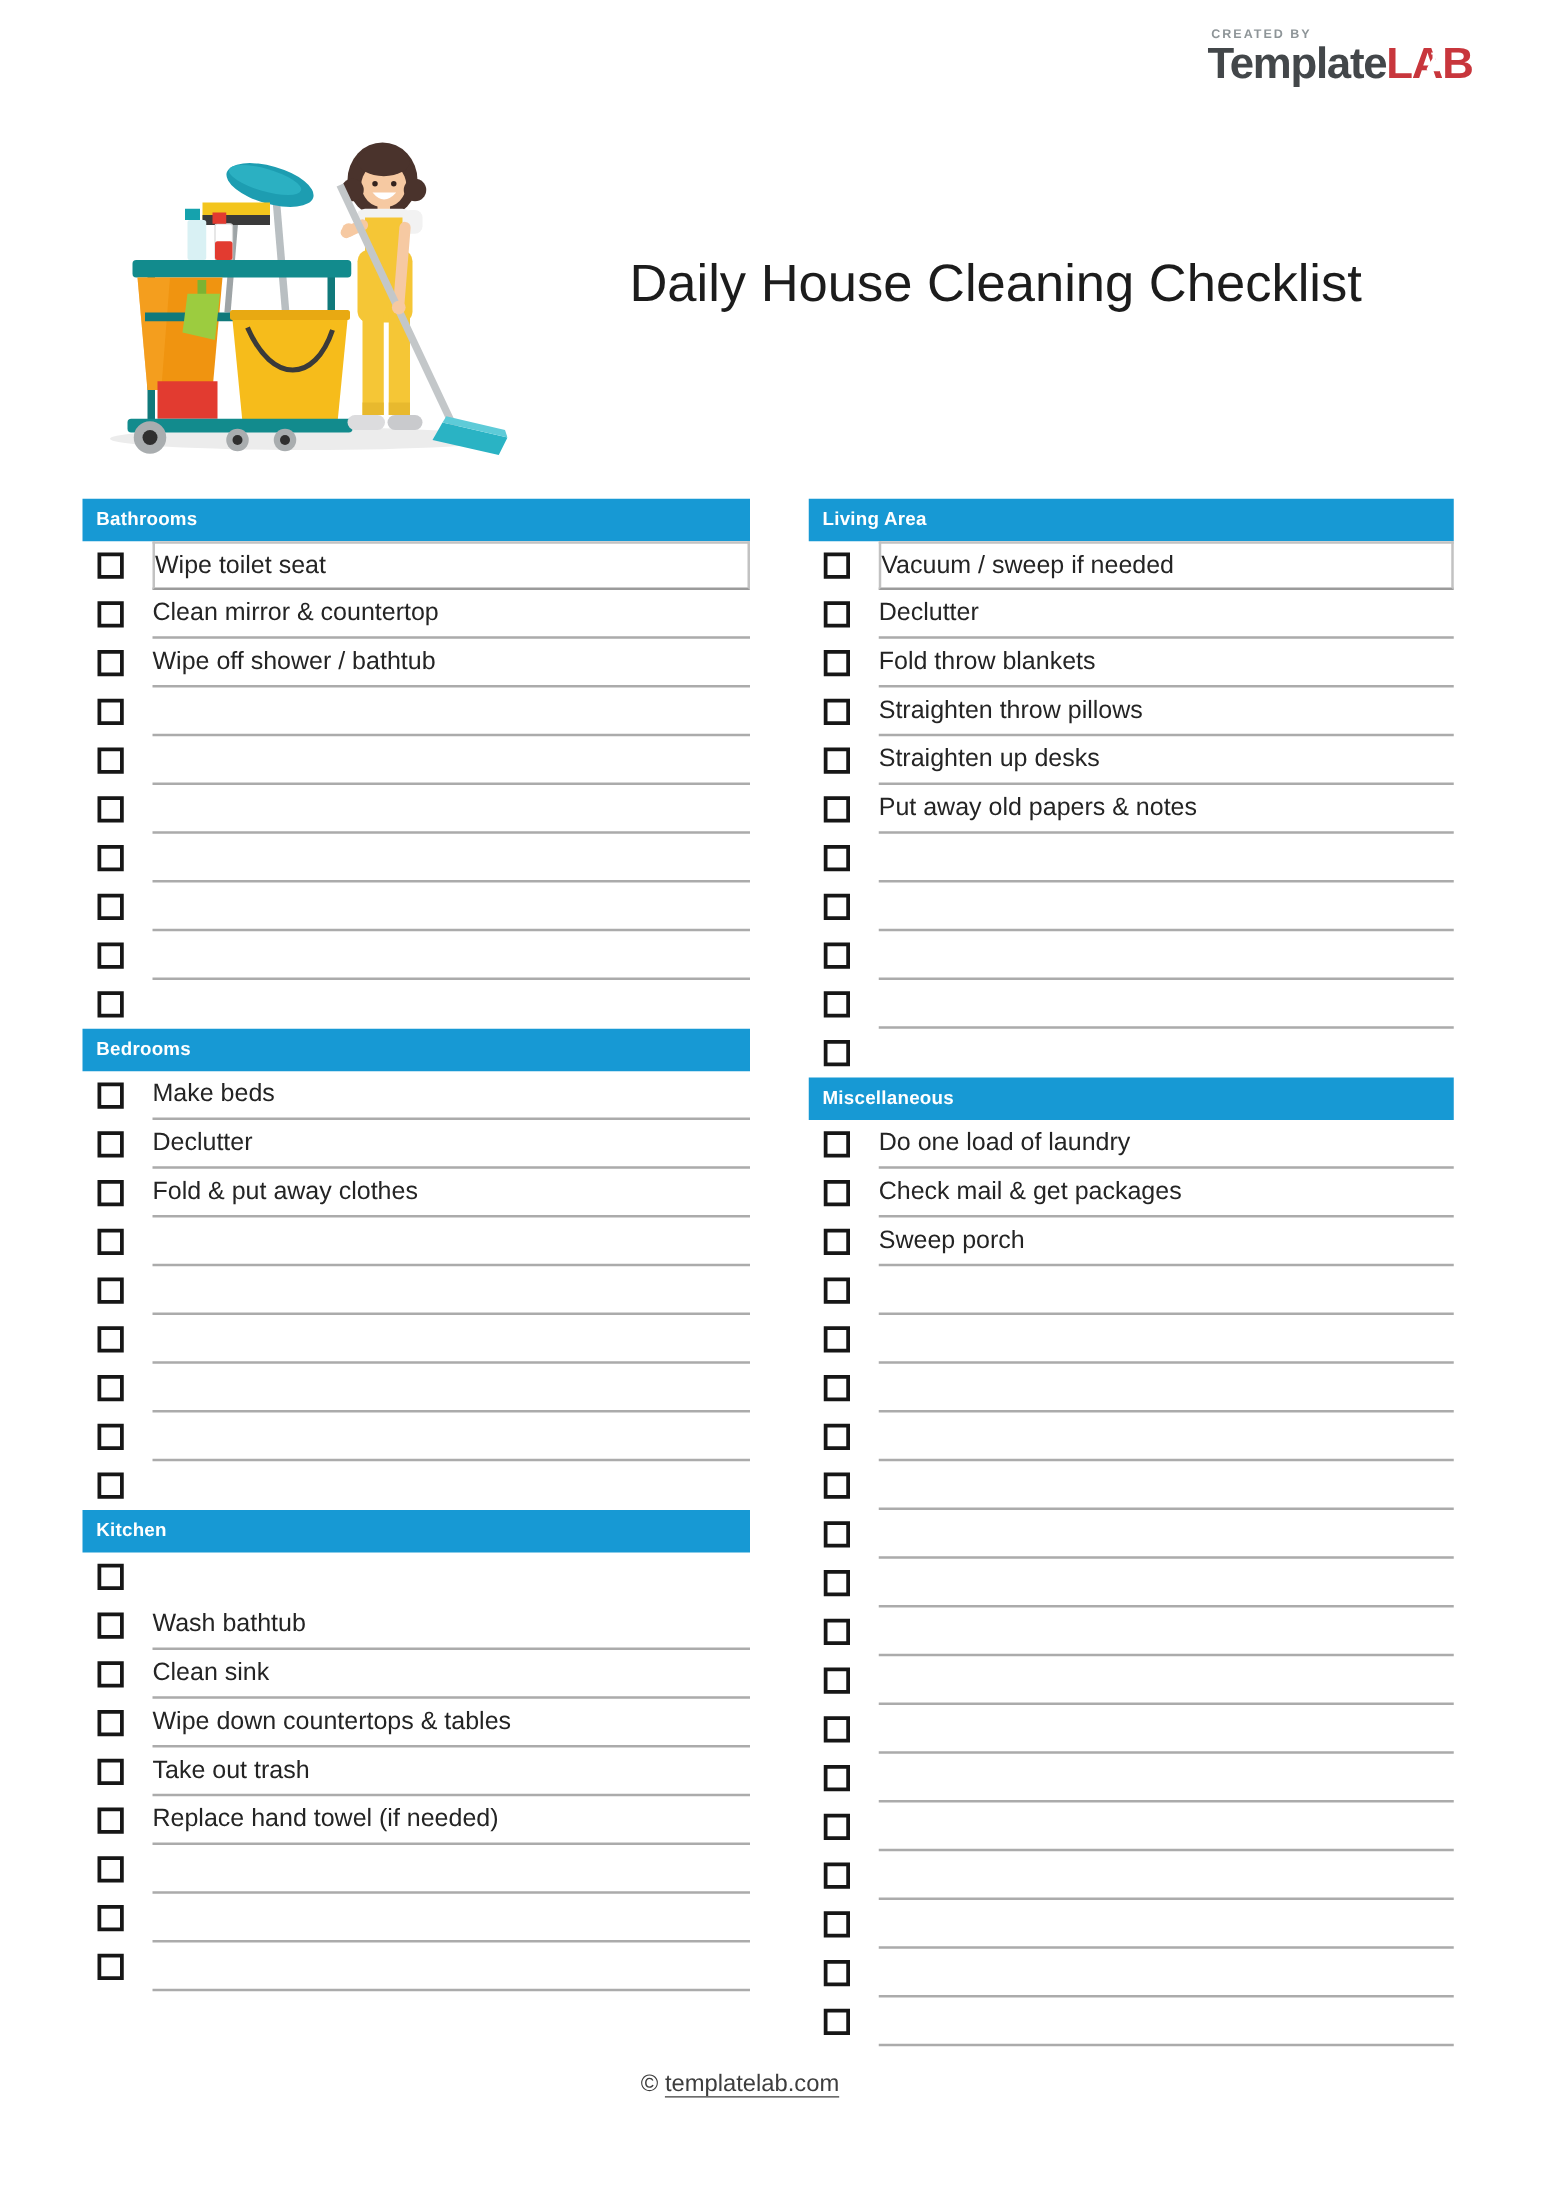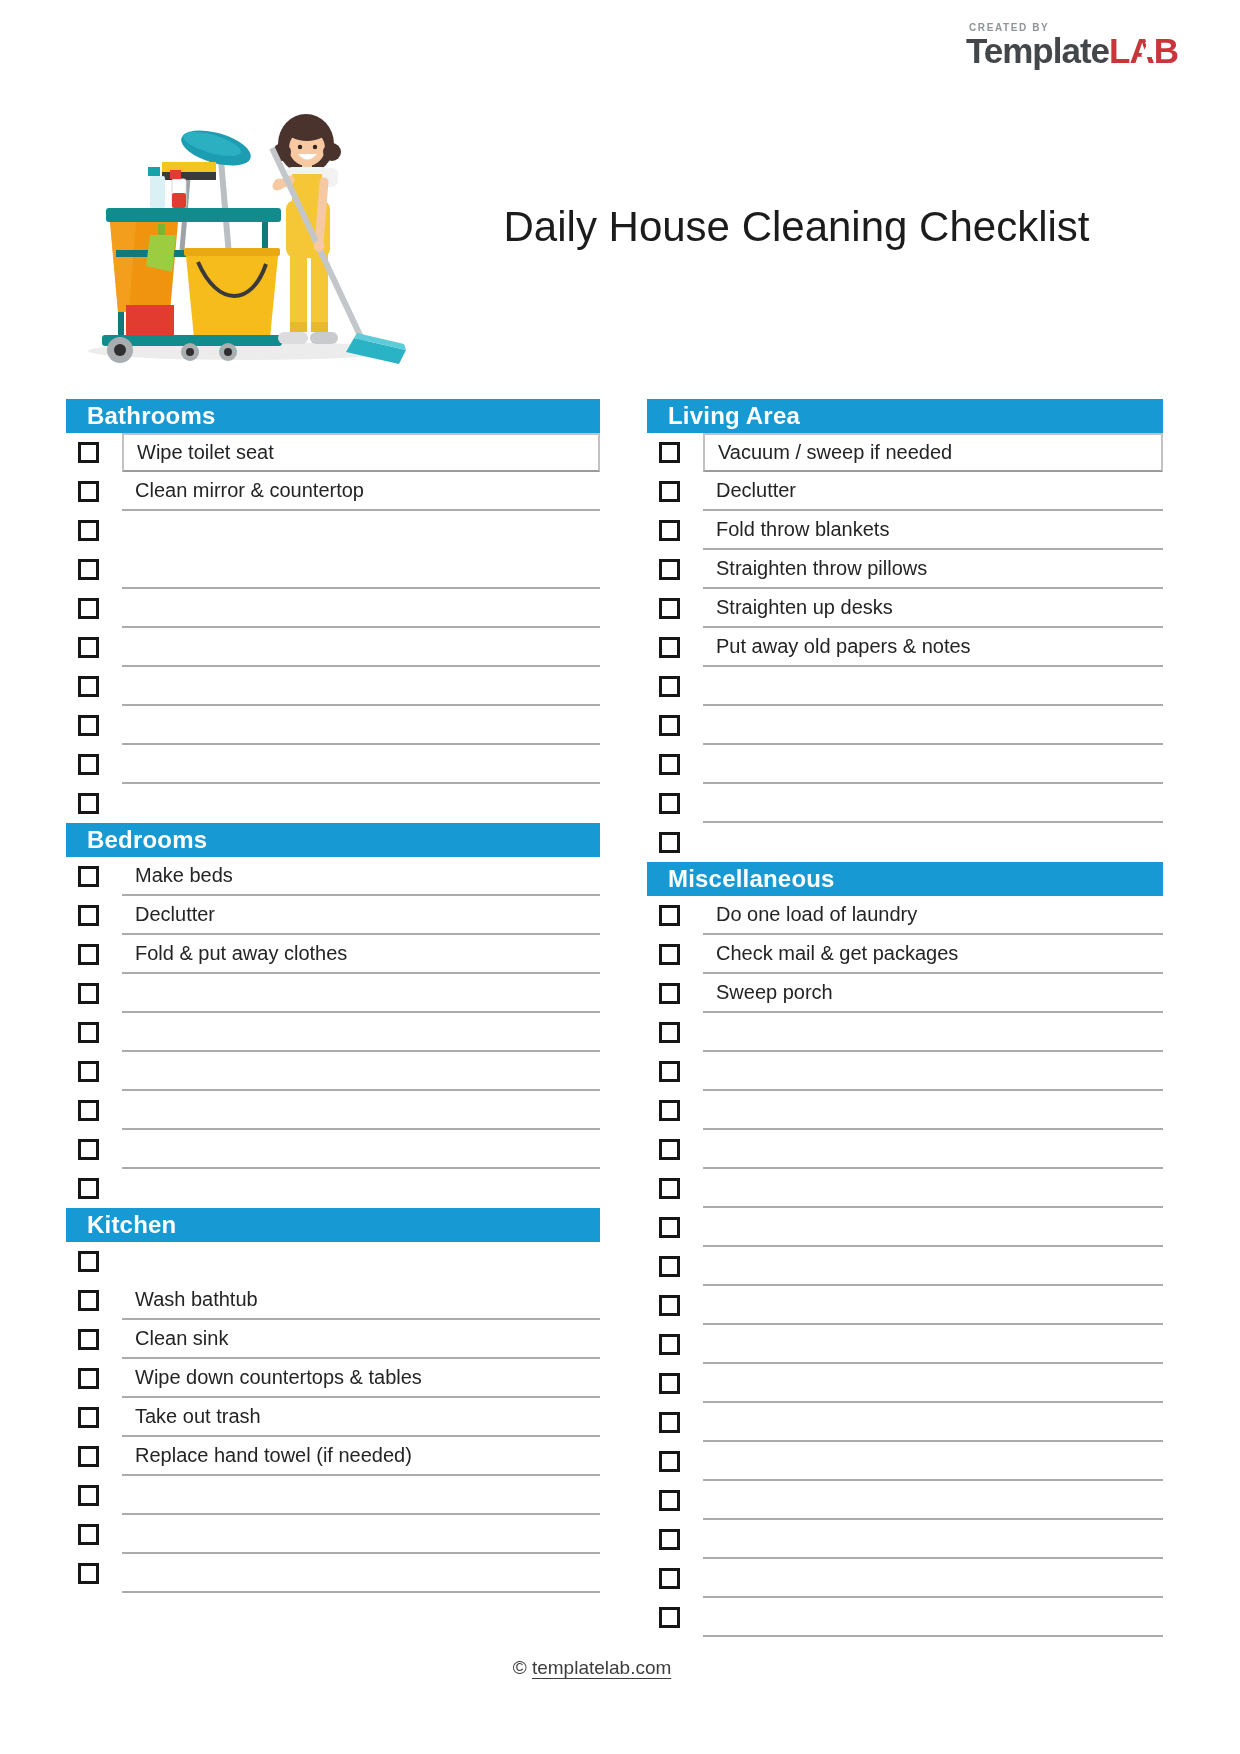--- a/index.html
+++ b/index.html
@@ -18,26 +18,26 @@
   .header-area{display:flex;padding:100px 87px 0 66px;height:265px;gap:34px;}
   .illu{flex:none;width:340px;height:265px;}
   .title-wrap{flex:1;text-align:center;}
   .page-title{margin-top:103px;font-size:42px;font-weight:300;color:#1c1c1c;white-space:nowrap;}
   
   .grid{display:flex;gap:47px;padding:0 77px 0 66px;margin-top:34px;align-items:flex-start;}
   .col{flex:none;}
   .col-0{width:534px;}
   .col-1{width:516px;}
   .sec-header{height:34px;line-height:34px;background:var(--blue);color:#ffffff;
-    font-size:24px;font-weight:bold;padding-left:21px;letter-spacing:.2px;}
+    font-size:15px;font-weight:bold;padding-left:11px;letter-spacing:.2px;}
   .row{display:flex;align-items:center;height:39px;}
   .cb{box-sizing:border-box;flex:none;width:21px;height:21px;border:3px solid #161616;
       margin-left:12px;background:#fff;}
   .txt{flex:1;height:100%;margin-left:23px;display:flex;align-items:center;
-       padding-left:13px;font-size:20px;color:#242424;
+       font-size:20px;color:#242424;
        border-bottom:2px solid var(--line);box-sizing:border-box;}
   .row.noline .txt{border-bottom-color:transparent;}
   .row.boxed .txt{border:2px solid #c2c2c2;border-bottom-color:#9b9b9b;background:#fff;}
   
   .footer{margin:20px 72px 0 16px;text-align:center;font-size:19px;color:#3d3d3d;}
   .footer .link{text-decoration:underline;text-underline-offset:4px;}
 </style>
 </head>
 <body>
 
@@ -140,20 +140,21 @@
       <div class="row boxed">
         <span class="cb"></span>
         <div class="txt">Wipe toilet seat</div>
       </div>
       <div class="row">
         <span class="cb"></span>
         <div class="txt">Clean mirror &amp; countertop</div>
       </div>
       <div class="row">
         <span class="cb"></span>
+        <div class="txt">Wipe off shower / bathtub</div>
       </div>
       <div class="row">
         <span class="cb"></span>
         <div class="txt"></div>
       </div>
       <div class="row">
         <span class="cb"></span>
         <div class="txt"></div>
       </div>
       <div class="row">

